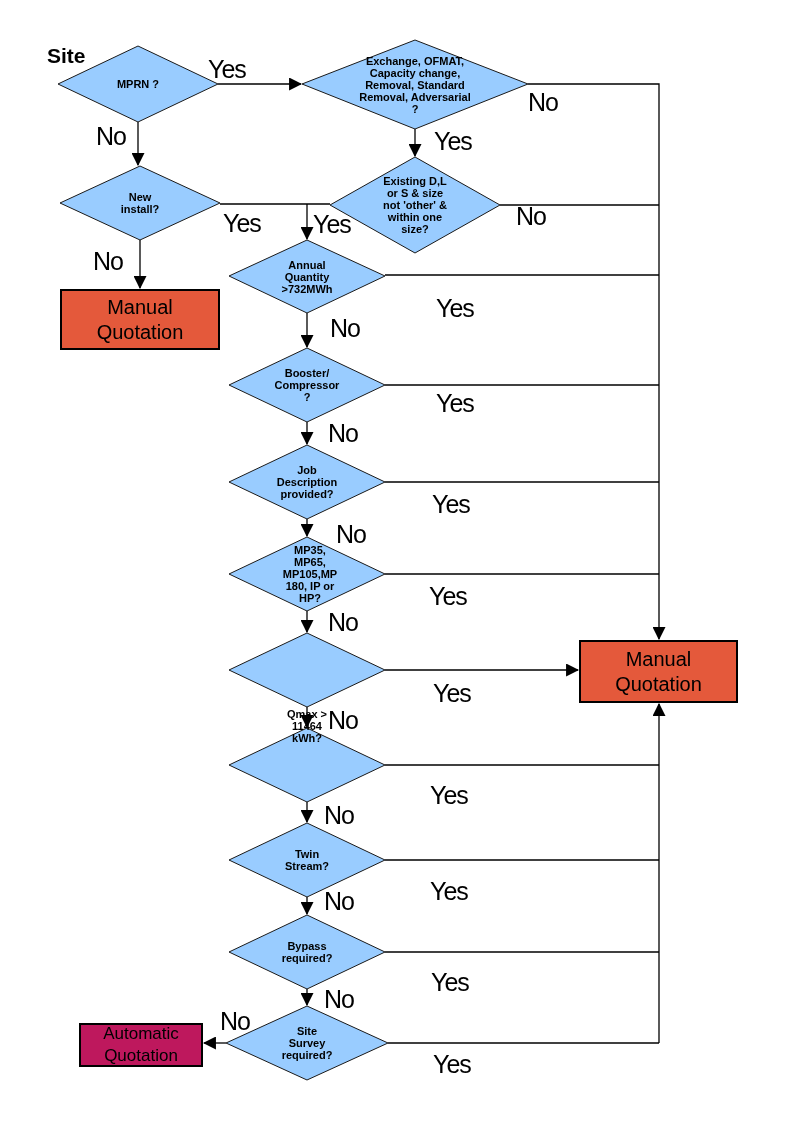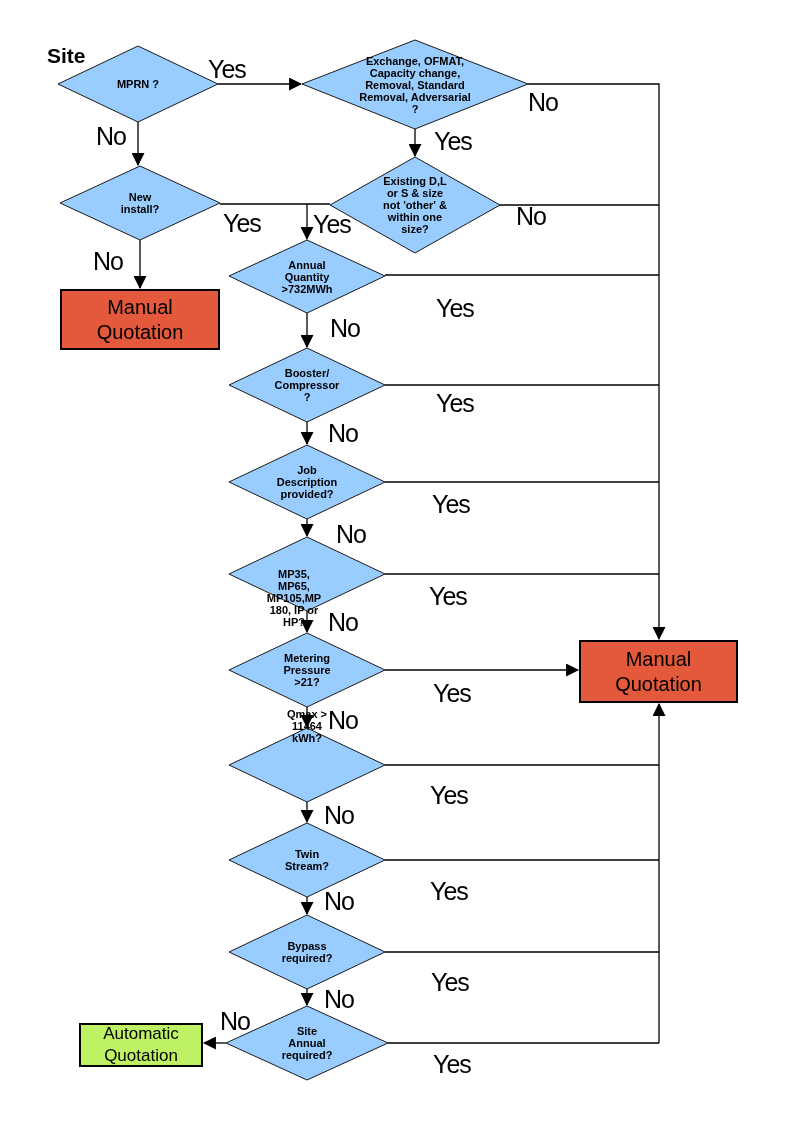--- a/index.html
+++ b/index.html
@@ -18,21 +18,21 @@
     white-space:nowrap;color:#000;
   }
   .startlbl{
     position:absolute;left:47px;top:44px;font-size:21px;font-weight:bold;letter-spacing:0;
   }
   .box{
     position:absolute;display:flex;align-items:center;justify-content:center;
     text-align:center;border:2px solid #000;box-sizing:border-box;
   }
   .box.manual{background:#E4593B;font-size:20px;line-height:25px;}
-  .box.auto{background:#bef264;font-size:17px;line-height:22px;}
+  .box.auto{background:#be185d;font-size:17px;line-height:22px;}
   .box span{display:inline-block;}
 </style>
 </head>
 <body>
 
 <div id="page">
 
   <svg id="wires" viewBox="0 0 794 1123" xmlns="http://www.w3.org/2000/svg">
     <defs>
       <marker id="arr" viewBox="0 0 12 12" refX="11" refY="6" markerWidth="13" markerHeight="13" orient="auto" markerUnits="userSpaceOnUse">
@@ -115,37 +115,34 @@
     </div>
   <div class="dlab" style="left:229px;top:240px;width:156px;height:73px;align-items:center;">
     <span style="width:62px">Annual Quantity &gt;732MWh</span>
     </div>
   <div class="dlab" style="left:229px;top:445px;width:156px;height:74px;">
     <span style="width:70px">Job Description provided?</span>
     </div>
   <div class="dlab" style="left:229px;top:348px;width:156px;height:74px;">
     <span style="width:70px">Booster/ Compressor ?</span>
     </div>
-  <div class="dlab" style="left:216px;top:537px;width:156px;height:74px;margin-top:24px;">
+  <div class="dlab" style="left:232px;top:537px;width:156px;height:74px;">
     <span style="width:58px">MP35, MP65, MP105,MP180, IP or HP?</span>
-    </div>
-  <div class="dlab" style="left:229px;top:633px;width:156px;height:74px;">
-    <span style="width:60px">Metering Pressure &gt;21?</span>
     </div>
   <div class="dlab" style="left:229px;top:689px;width:156px;height:74px;">
     <span style="width:50px">Qmax &gt; 11464 kWh?</span>
     </div>
   <div class="dlab" style="left:229px;top:915px;width:156px;height:74px;">
     <span style="width:60px">Bypass required?</span>
     </div>
   <div class="dlab" style="left:229px;top:823px;width:156px;height:74px;">
     <span style="width:55px">Twin Stream?</span>
     </div>
   <div class="dlab" style="left:226px;top:1006px;width:162px;height:74px;">
-    <span style="width:52px">Site Annual required?</span>
+    <span style="width:52px">Site Survey required?</span>
     </div>
 
   <span class="lbl" style="left:208px;top:57px;">Yes</span>
   <span class="lbl" style="left:96px;top:124px;">No</span>
   <span class="lbl" style="left:434px;top:129px;">Yes</span>
   <span class="lbl" style="left:528px;top:90px;">No</span>
   <span class="lbl" style="left:516px;top:204px;">No</span>
   <span class="lbl" style="left:223px;top:211px;">Yes</span>
   <span class="lbl" style="left:313px;top:212px;">Yes</span>
   <span class="lbl" style="left:93px;top:249px;">No</span>

